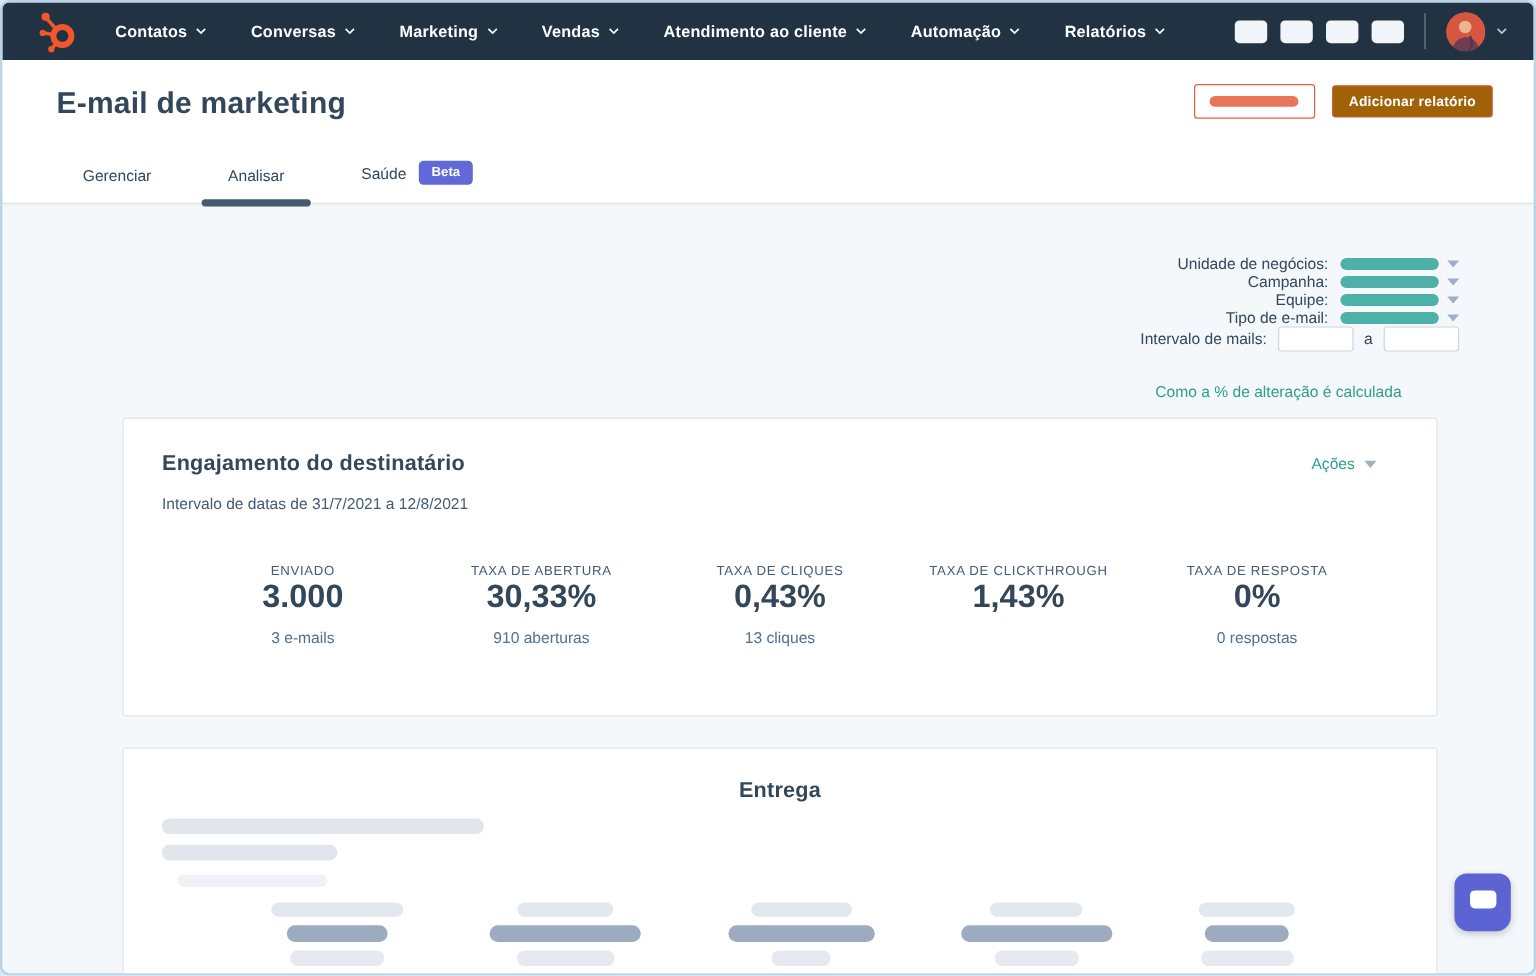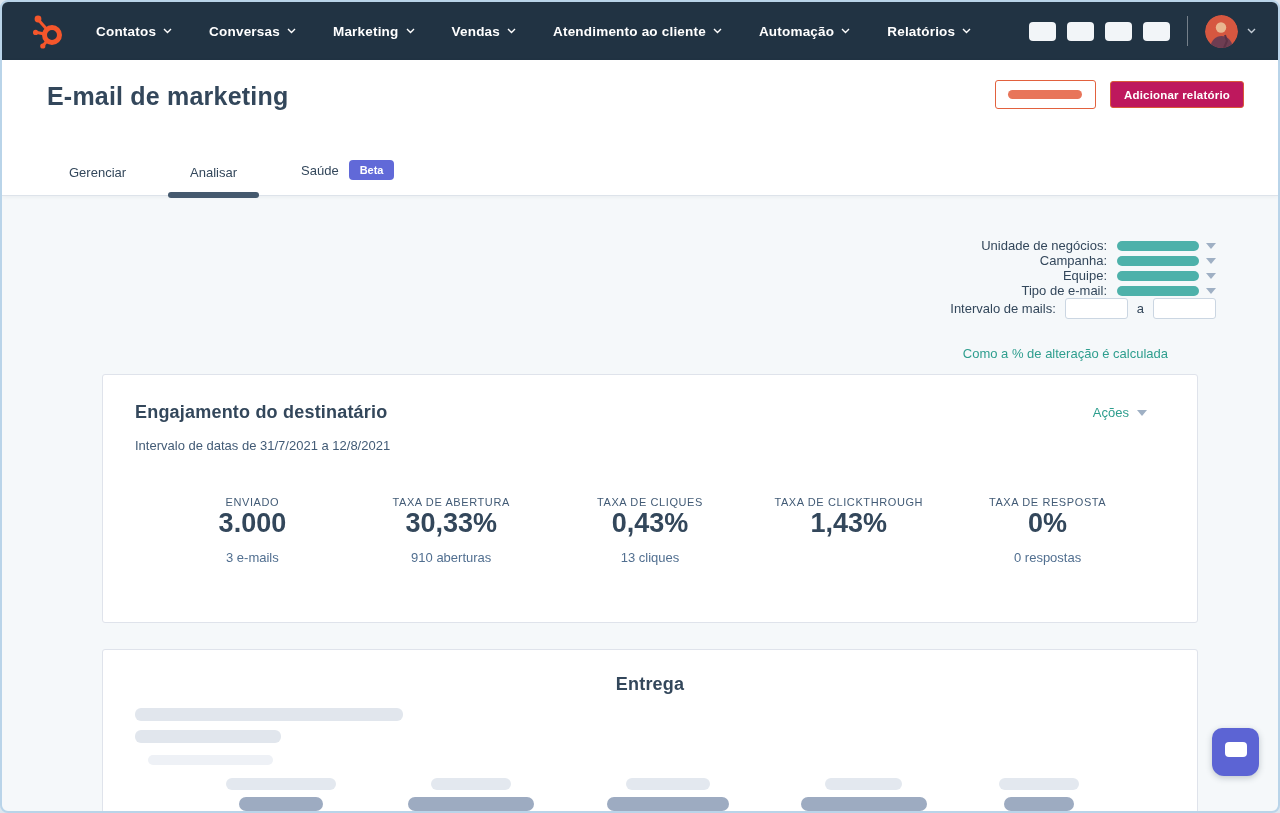--- a/index.html
+++ b/index.html
@@ -13,21 +13,21 @@
     position: relative;
     width: 1280px; height: 813px;
     border: 2px solid #b9d4e9;
     border-radius: 8px;
     overflow: hidden;
     background: #f5f8fa;
   }
 
   
   .topnav {
-    height: 58px;
+    height: 48px;
     background: #213343;
     display: flex;
     align-items: center;
     padding: 0 22px 0 28px;
   }
   .logo { width: 36px; height: 38px; margin-right: 30px; flex: 0 0 auto; cursor: pointer; }
   .nav-items { display: flex; align-items: center; gap: 37px; }
   .nav-item {
     display: flex; align-items: center; gap: 7px;
     color: #ffffff; font-size: 13.5px; font-weight: 600;
@@ -61,34 +61,33 @@
   .btn-outline {
     width: 101px; height: 29px;
     background: #fff; border: 1px solid #e2613e; border-radius: 3px;
     display: flex; align-items: center; justify-content: center; cursor: pointer;
   }
   .btn-outline .redacted-pill {
     width: 74px; height: 9px; border-radius: 5px; background: #e8755a;
   }
   .btn-solid {
     height: 27px; padding: 0 13px;
-    background: #be185d; border: 1px solid #d95a38; border-radius: 3px;
+    background: #a16207; border: 1px solid #d95a38; border-radius: 3px;
     color: #fff; font-size: 11.5px; font-weight: 600; letter-spacing: .2px;
     display: flex; align-items: center; cursor: pointer;
     font-family: "Liberation Sans", sans-serif;
   }
   .tabs { display: flex; align-items: flex-end; margin-top: 33px; padding-left: 0; }
   .tab {
     position: relative;
     padding: 0 22px 15px;
     margin-right: 20px;
     font-size: 13px; font-weight: 500; color: #33475b;
     cursor: pointer; display: flex; align-items: center; gap: 10px;
     white-space: nowrap;
-    margin-top: 16px;
   }
   .tab.active::after {
     content: ""; position: absolute; left: 0; right: 0; bottom: -3px;
     height: 6px; border-radius: 3px; background: #45596e;
   }
   .beta-badge {
     background: #6169d8; color: #fff;
     font-size: 11px; font-weight: 600;
     padding: 4px 11px; border-radius: 4px;
   }

